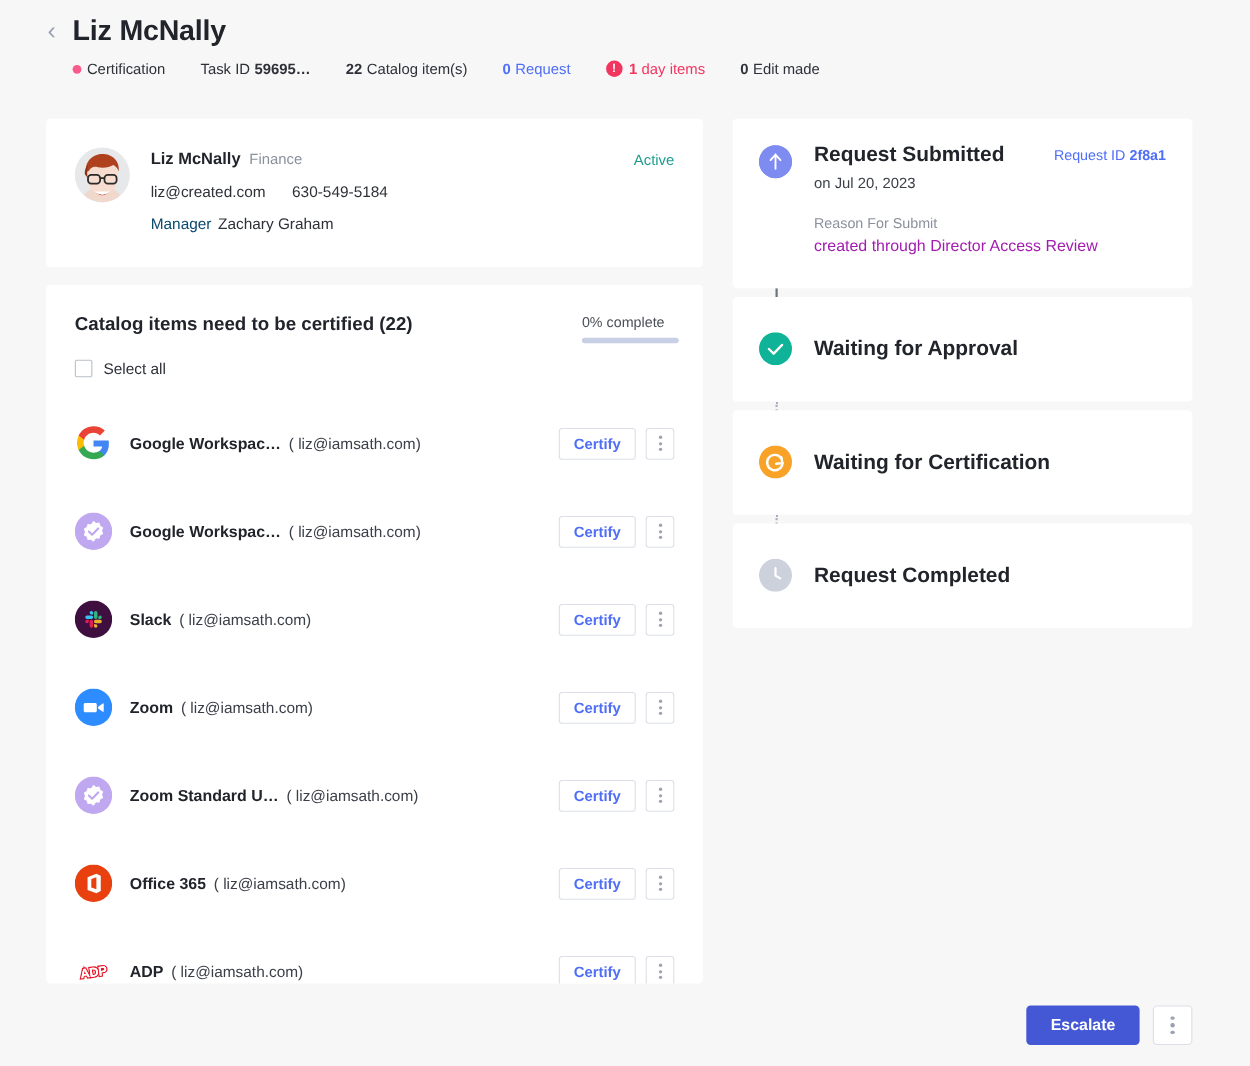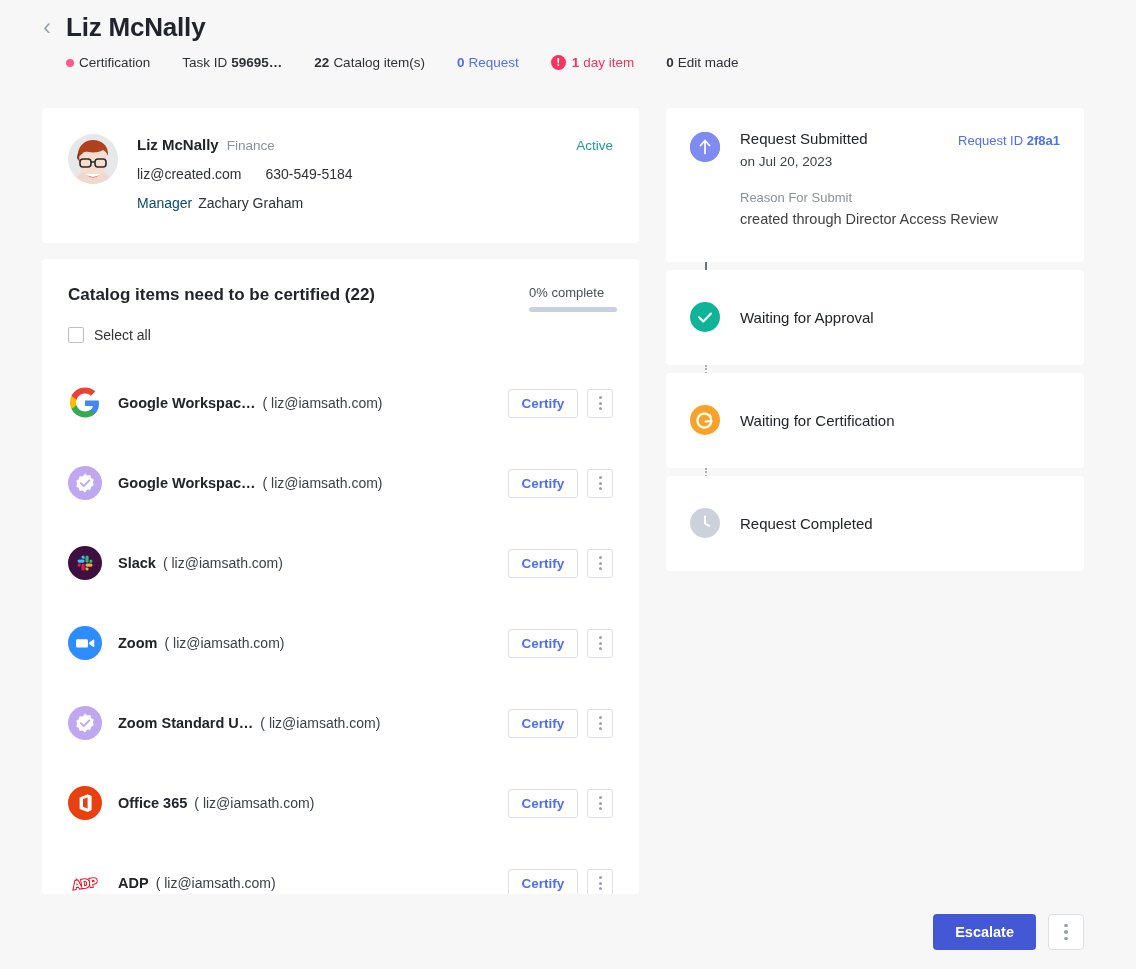--- a/index.html
+++ b/index.html
@@ -138,24 +138,24 @@
   .timeline { position: relative; }
   .tl-card { background: #fff; border-radius: 4px; position: relative; padding: 22px 24px 22px 74px; }
   .tl-card.first { min-height: 154px; }
   .tl-card.step { height: 95px; display: flex; align-items: center; margin-top: 8px; }
   .tl-badge {
     position: absolute; left: 24px; top: 24px; width: 30px; height: 30px;
     border-radius: 50%; display: flex; align-items: center; justify-content: center;
   }
   .tl-card.step .tl-badge { top: 32px; }
   .tl-badge svg { display: block; }
-  .tl-title { font-size: 15px; font-weight: normal; color: #21242b; }
+  .tl-title { font-size: 19px; font-weight: bold; color: #21242b; }
   .tl-sub { font-size: 13.5px; color: #3a3f48; margin-top: 7px; }
   .tl-reason-label { font-size: 13px; color: #8a909c; margin-top: 21px; }
-  .tl-reason { font-size: 14.5px; color: #404040; margin-top: 6px; }
+  .tl-reason { font-size: 14.5px; color: #a21caf; margin-top: 6px; }
   .tl-reqid {
     position: absolute; top: 25px; right: 24px; font-size: 13px; color: #4f6ef7;
   }
   .tl-reqid b { font-weight: bold; }
   .connector-solid {
     position: absolute; left: 38.5px; width: 2px; background: #6b7280;
   }
   .connector-dashed {
     position: absolute; left: 38.5px; width: 0; border-left: 2px dotted #a9b0bd;
   }
@@ -202,21 +202,21 @@
         <span class="meta-strong">22</span>
         <span class="meta-label">Catalog item(s)</span>
       </div>
       <div class="meta-item meta-link">
         <span class="meta-strong">0</span>
         <span class="meta-label">Request</span>
       </div>
       <div class="meta-item danger-text">
         <span class="alert-icon">!</span>
         <span class="meta-strong">1</span>
-        <span class="meta-label">day item</span>
+        <span class="meta-label">day items</span>
       </div>
       <div class="meta-item">
         <span class="meta-strong">0</span>
         <span class="meta-label">Edit made</span>
       </div>
     </div>
   </div>
 
   <div class="content">
 

